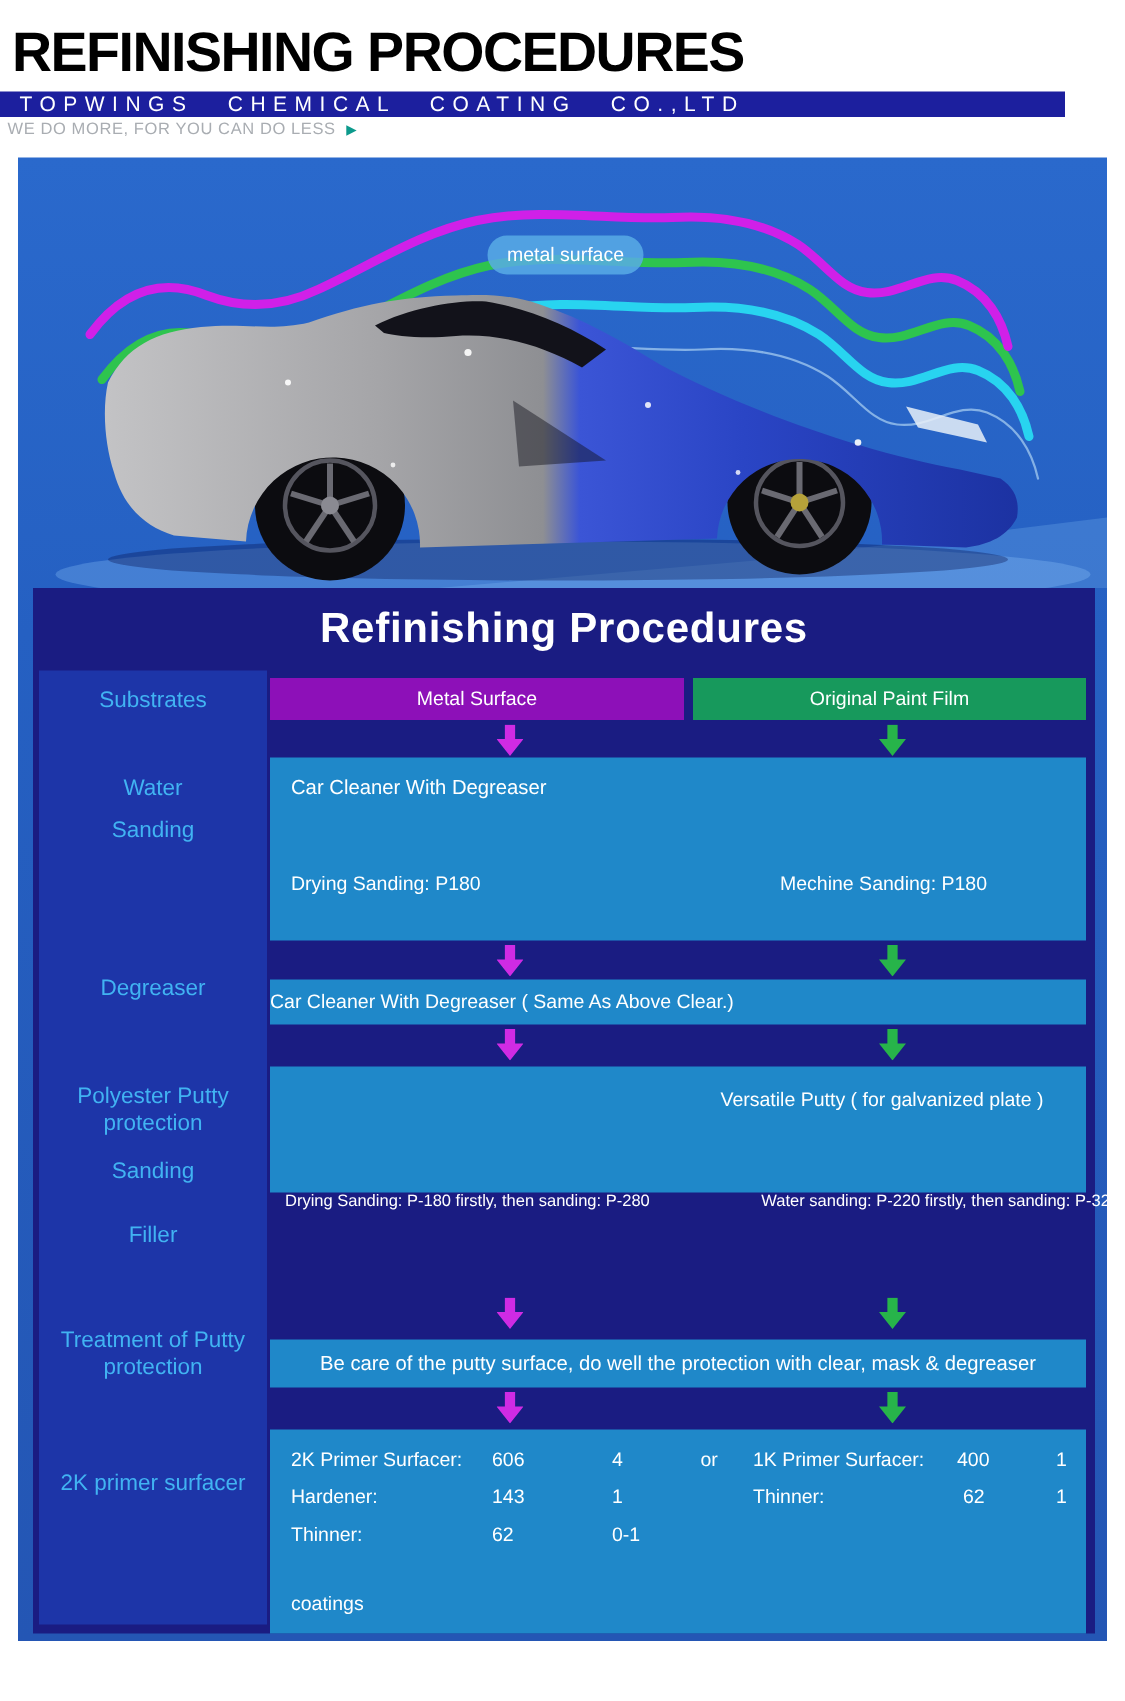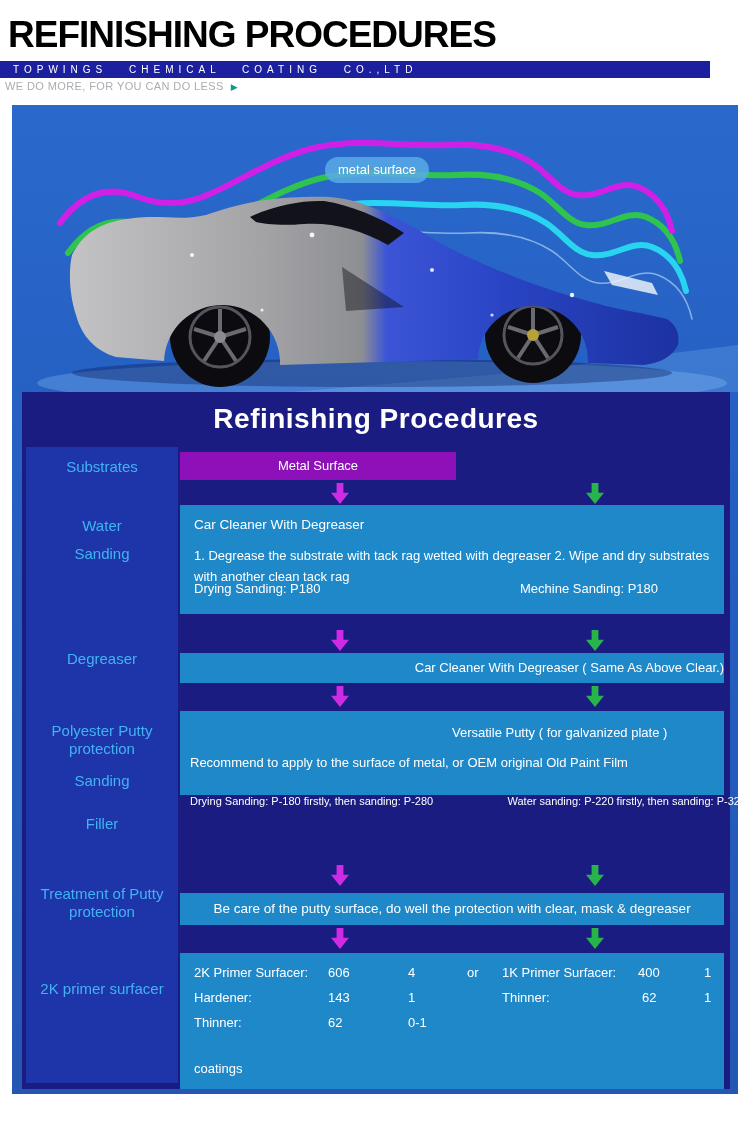--- a/index.html
+++ b/index.html
@@ -3,21 +3,21 @@
 <meta charset="utf-8">
 <style>
   html,body{margin:0;padding:0;}
   .page{position:relative;width:750px;height:1134px;background:#ffffff;
         font-family:"Liberation Sans",sans-serif;overflow:hidden;}
 
   
   .main-title{position:absolute;left:8px;top:14px;margin:0;font-size:37px;font-weight:bold;
               letter-spacing:-1px;color:#000;}
   .company-bar{position:absolute;left:0;top:61px;width:710px;height:17px;background:var(--header-bar);
-               color:#fff;font-size:10px;line-height:17px;letter-spacing:5px;word-spacing:14px;
+               color:#fff;font-size:14px;line-height:17px;letter-spacing:5px;word-spacing:14px;
                padding-left:13px;box-sizing:border-box;white-space:nowrap;overflow:hidden;}
   .tagline{position:absolute;left:5px;top:80px;font-size:11px;color:#a9adb2;letter-spacing:.4px;}
   .tagline .play{color:#0c9a8c;font-size:9px;margin-left:7px;}
 
   
   .poster{position:absolute;left:12px;top:105px;width:726px;height:989px;
           background:linear-gradient(180deg,#2a69cc 0%,#2560c2 32%,#2456b4 100%);}
 
   .hero{position:absolute;left:0;top:0;width:726px;height:287px;}
   .hero svg{position:absolute;left:0;top:0;}
@@ -184,44 +184,43 @@
       </div>
       <div class="side-label" style="top:493px">
         <div>Treatment of Putty</div>
         <div>protection</div>
       </div>
       <div class="side-label" style="top:588px">
         <div>2K primer surfacer</div>
       </div>
 
       <div class="hdr-box hdr-metal">Metal Surface</div>
+      <div class="hdr-box hdr-paint">Original Paint Film</div>
 
       <div class="arrow m" style="left:309px;top:91px"></div>
       <div class="arrow g" style="left:564px;top:91px"></div>
       <div class="arrow m" style="left:309px;top:238px"></div>
       <div class="arrow g" style="left:564px;top:238px"></div>
       <div class="arrow m" style="left:309px;top:294px"></div>
       <div class="arrow g" style="left:564px;top:294px"></div>
       <div class="arrow m" style="left:309px;top:473px"></div>
       <div class="arrow g" style="left:564px;top:473px"></div>
       <div class="arrow m" style="left:309px;top:536px"></div>
       <div class="arrow g" style="left:564px;top:536px"></div>
 
-      <div class="fbox" style="top:113px;height:109px">
+      <div class="fbox" style="top:113px;height:122px">
         <div class="abs" style="left:14px;top:12px;font-size:13.5px">Car Cleaner With Degreaser</div>
-        <div class="abs wrap" style="left:14px;top:40px;width:520px;white-space:normal">1. Degrease the substrate with tack rag wetted with degreaser   2. Wipe and dry substrates with another clean tack rag</div>
         <div class="abs" style="left:14px;top:76px">Drying Sanding: P180</div>
         <div class="abs" style="left:340px;top:76px">Mechine Sanding: P180</div>
       </div>
 
-      <div class="fbox" style="top:261px;height:30px;line-height:30px;text-align:right">Car Cleaner With Degreaser ( Same As Above Clear.)</div>
+      <div class="fbox" style="top:261px;height:30px;line-height:30px;text-align:left">Car Cleaner With Degreaser ( Same As Above Clear.)</div>
 
       <div class="fbox" style="top:319px;height:84px">
-        <div class="abs" style="left:50%;width:50%;top:14px;text-align:left">Versatile Putty ( for galvanized plate )</div>
-        <div class="abs" style="left:10px;top:44px">Recommend to apply to the surface of metal, or OEM original Old Paint Film</div>
+        <div class="abs" style="left:50%;width:50%;top:14px;text-align:center">Versatile Putty ( for galvanized plate )</div>
         <div class="abs note-row" style="left:10px;top:84px;width:556px;font-size:11px">
           <span>Drying Sanding: P-180 firstly, then sanding: P-280</span>
           <span>Water sanding: P-220 firstly, then sanding: P-320</span>
         </div>
       </div>
 
 
       <div class="fbox" style="top:501px;height:32px;line-height:32px;text-align:center;font-size:13.5px">Be care of the putty surface, do well the protection with clear, mask &amp; degreaser</div>
 
       <div class="fbox" style="top:561px;height:136px">

